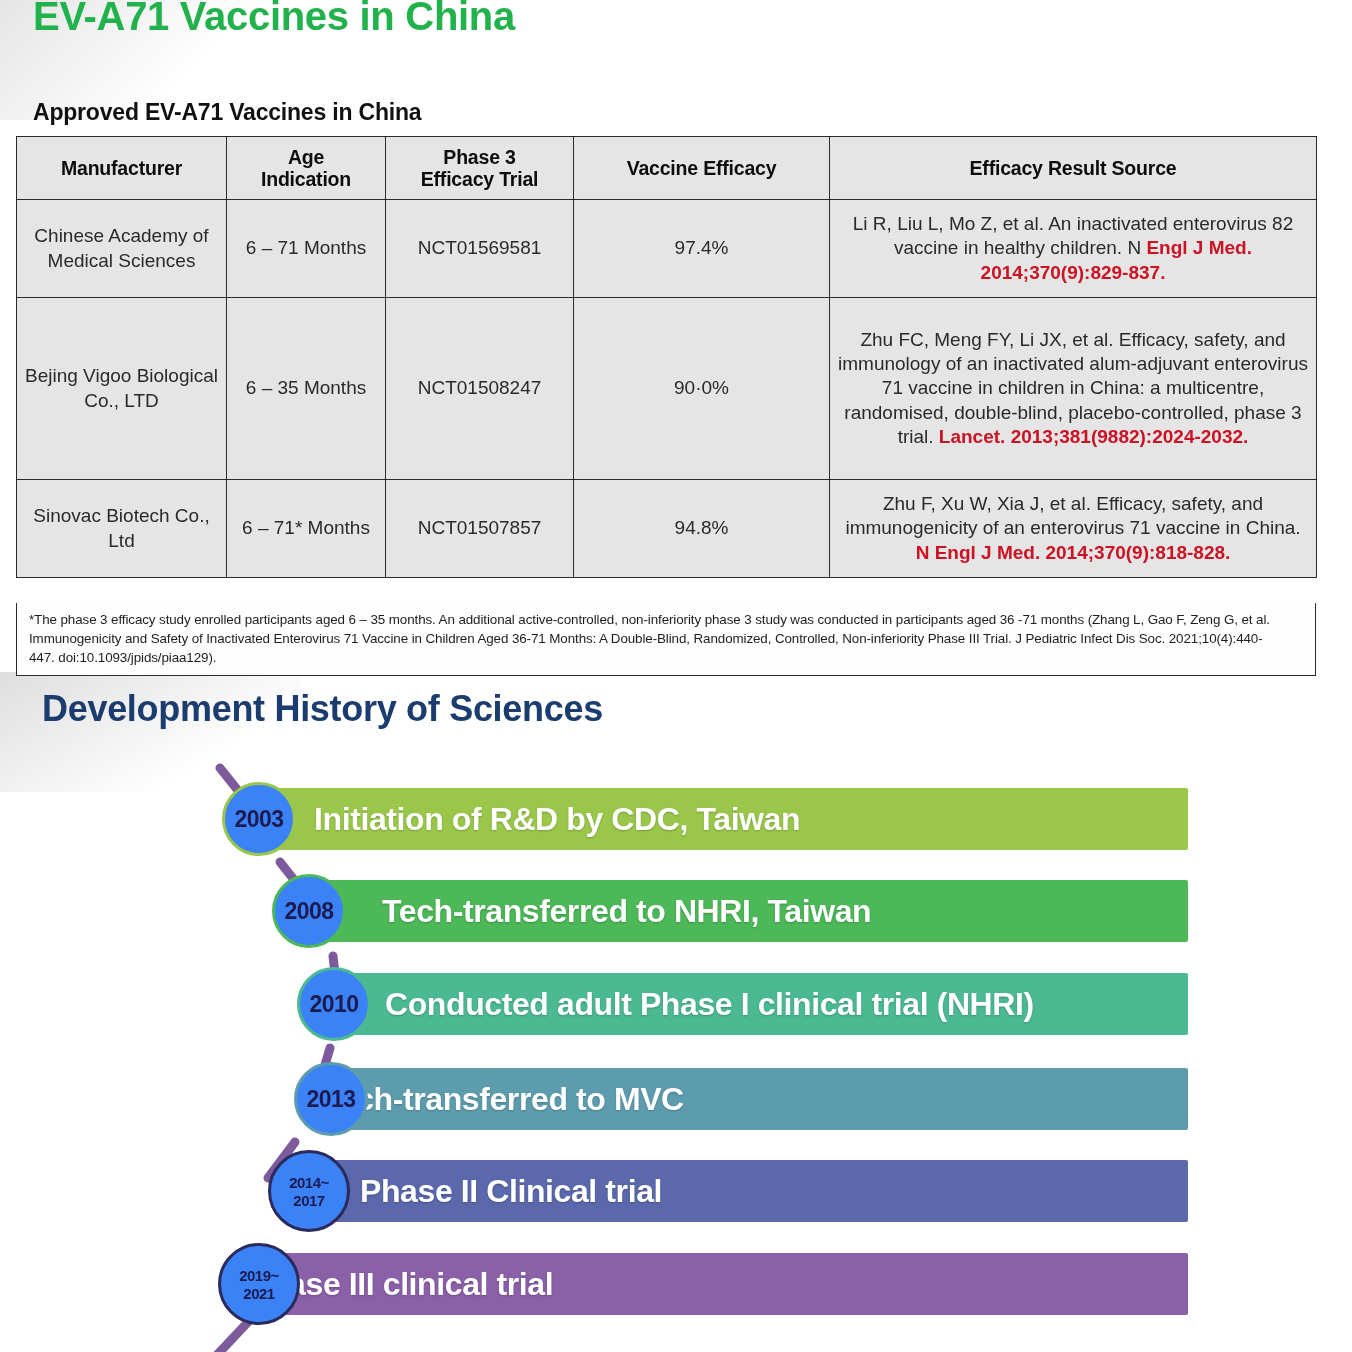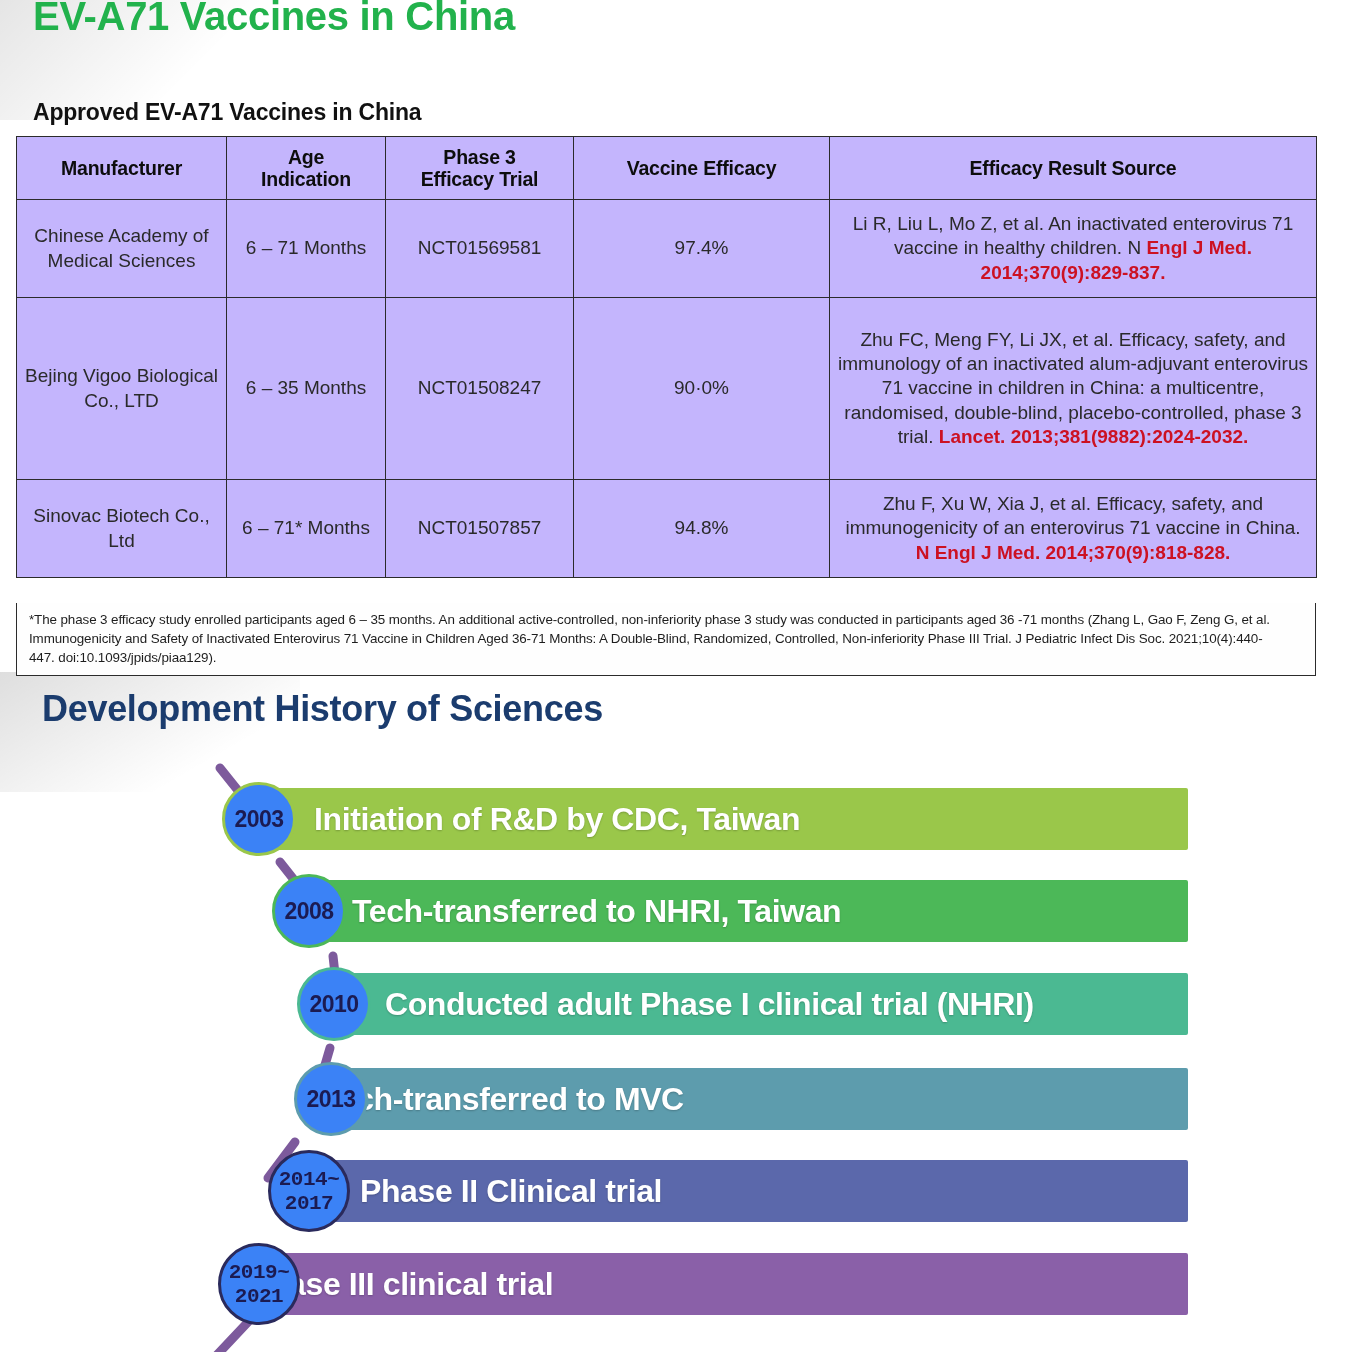--- a/index.html
+++ b/index.html
@@ -53,21 +53,21 @@
   .vaccine-table-wrap {
     position: absolute;
     left: 16px; top: 136px;
     width: 1300px;
   }
 
   table.vaccine-table {
     width: 100%;
     border-collapse: collapse;
     table-layout: fixed;
-    background: #c4b5fd;
+    background: #e5e5e5;
   }
   table.vaccine-table th,
   table.vaccine-table td {
     border: 1.5px solid #2b2b2b;
     vertical-align: middle;
     padding: 6px 8px;
   }
   table.vaccine-table thead th {
     font-size: 19.5px;
     font-weight: 700;
@@ -184,21 +184,21 @@
     z-index: 4;
   }
   .tl-year {
     font-size: 23px;
     font-weight: 700;
     color: #1b1b52;
     line-height: 1.0;
     letter-spacing: -0.5px;
     white-space: nowrap;
   }
-  .tl-year.two-line { font-size: 21px; font-family: Liberation Mono, monospace; }
+  .tl-year.two-line { font-size: 15px; }
   .tl-year.two-line + .tl-year.two-line { margin-top: 3px; }
 </style>
 </head>
 <body>
 
 <div class="bg-shade-top"></div>
 <div class="bg-shade-mid"></div>
 
 <h1 class="slide-one-title">EV-A71 Vaccines in China</h1>
 
@@ -233,21 +233,21 @@
           <span>Efficacy Result Source</span>
         </th>
       </tr>
     </thead>
     <tbody>
       <tr class="row-mid">
         <td class="col-manufacturer">Chinese Academy of Medical Sciences</td>
         <td>6 – 71 Months</td>
         <td>NCT01569581</td>
         <td>97.4%</td>
-        <td class="col-source"><span>Li R, Liu L, Mo Z, et al. An inactivated enterovirus 71 vaccine in healthy children. N </span><span class="ref-highlight">Engl J Med. 2014;370(9):829-837.</span></td>
+        <td class="col-source"><span>Li R, Liu L, Mo Z, et al. An inactivated enterovirus 82 vaccine in healthy children. N </span><span class="ref-highlight">Engl J Med. 2014;370(9):829-837.</span></td>
       </tr>
       <tr class="row-tall">
         <td class="col-manufacturer">Bejing Vigoo Biological Co., LTD</td>
         <td>6 – 35 Months</td>
         <td>NCT01508247</td>
         <td>90·0%</td>
         <td class="col-source"><span>Zhu FC, Meng FY, Li JX, et al. Efficacy, safety, and immunology of an inactivated alum-adjuvant enterovirus 71 vaccine in children in China: a multicentre, randomised, double-blind, placebo-controlled, phase 3 trial. </span><span class="ref-highlight">Lancet. 2013;381(9882):2024-2032.</span></td>
       </tr>
       <tr class="row-mid">
         <td class="col-manufacturer">Sinovac Biotech Co., Ltd</td>
@@ -283,21 +283,21 @@
     <div class="tl-bar" style="width:940px; background:#9ac74a;">
       <span class="tl-label" style="margin-left:66px;">Initiation of R&amp;D by CDC, Taiwan</span>
     </div>
     <div class="tl-circle" style="left:-26px; top:-6px; border-color:#9ac74a;">
       <span class="tl-year">2003</span>
     </div>
   </div>
 
   <div class="tl-row" style="left:300px; top:120px; width:888px;">
     <div class="tl-bar" style="width:888px; background:#4cb858;">
-      <span class="tl-label" style="margin-left:52px;">Tech-transferred to NHRI, Taiwan</span>
+      <span class="tl-label" style="margin-left:82px;">Tech-transferred to NHRI, Taiwan</span>
     </div>
     <div class="tl-circle" style="left:-28px; top:-6px; border-color:#4cb858;">
       <span class="tl-year">2008</span>
     </div>
   </div>
 
   <div class="tl-row" style="left:325px; top:213px; width:863px;">
     <div class="tl-bar" style="width:863px; background:#4bb992;">
       <span class="tl-label" style="margin-left:60px;">Conducted adult Phase I clinical trial (NHRI)</span>
     </div>

